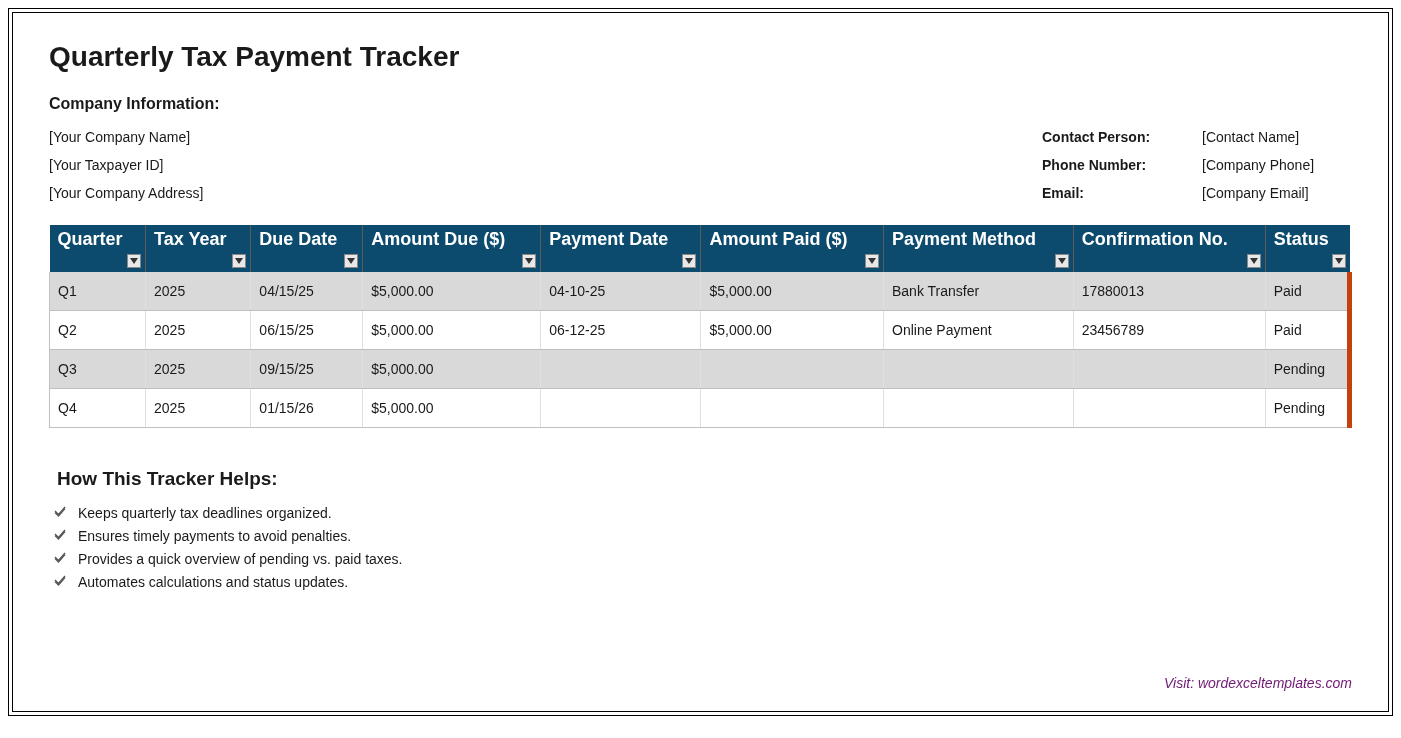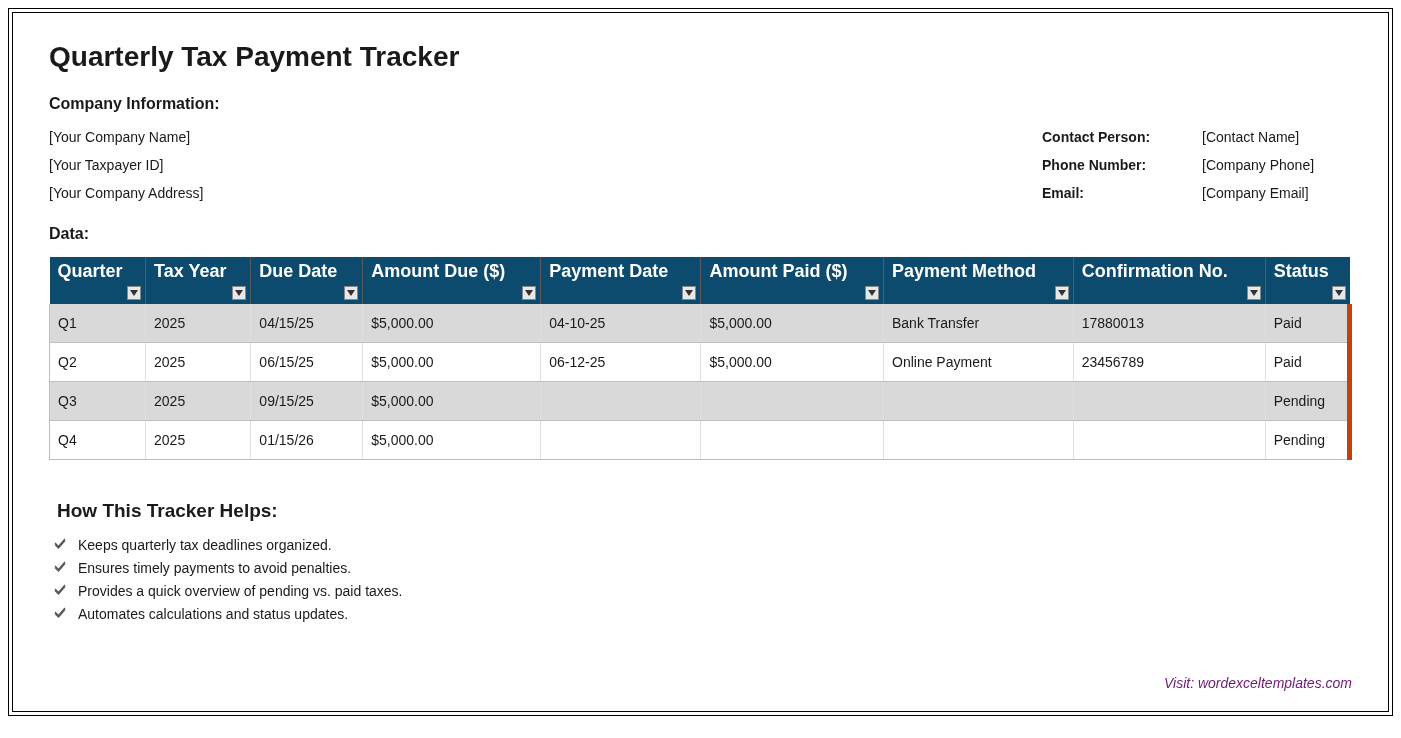--- a/index.html
+++ b/index.html
@@ -130,21 +130,20 @@
           <div class="label">Phone Number:</div>
           <div class="val">[Company Phone]</div>
         </div>
         <div class="row">
           <div class="label">Email:</div>
           <div class="val">[Company Email]</div>
         </div>
       </div>
     </div>
 
-    <div class="data-label">Data:</div>
 
     <table>
       <thead>
         <tr>
           <th><span>Quarter</span><span class="filter">
                 <svg width="8" height="6" viewBox="0 0 8 6">
                   <path d="M0 0 L8 0 L4 6 Z" fill="#333"></path>
                 </svg>
               </span></th>
           <th><span>Tax Year</span><span class="filter">

